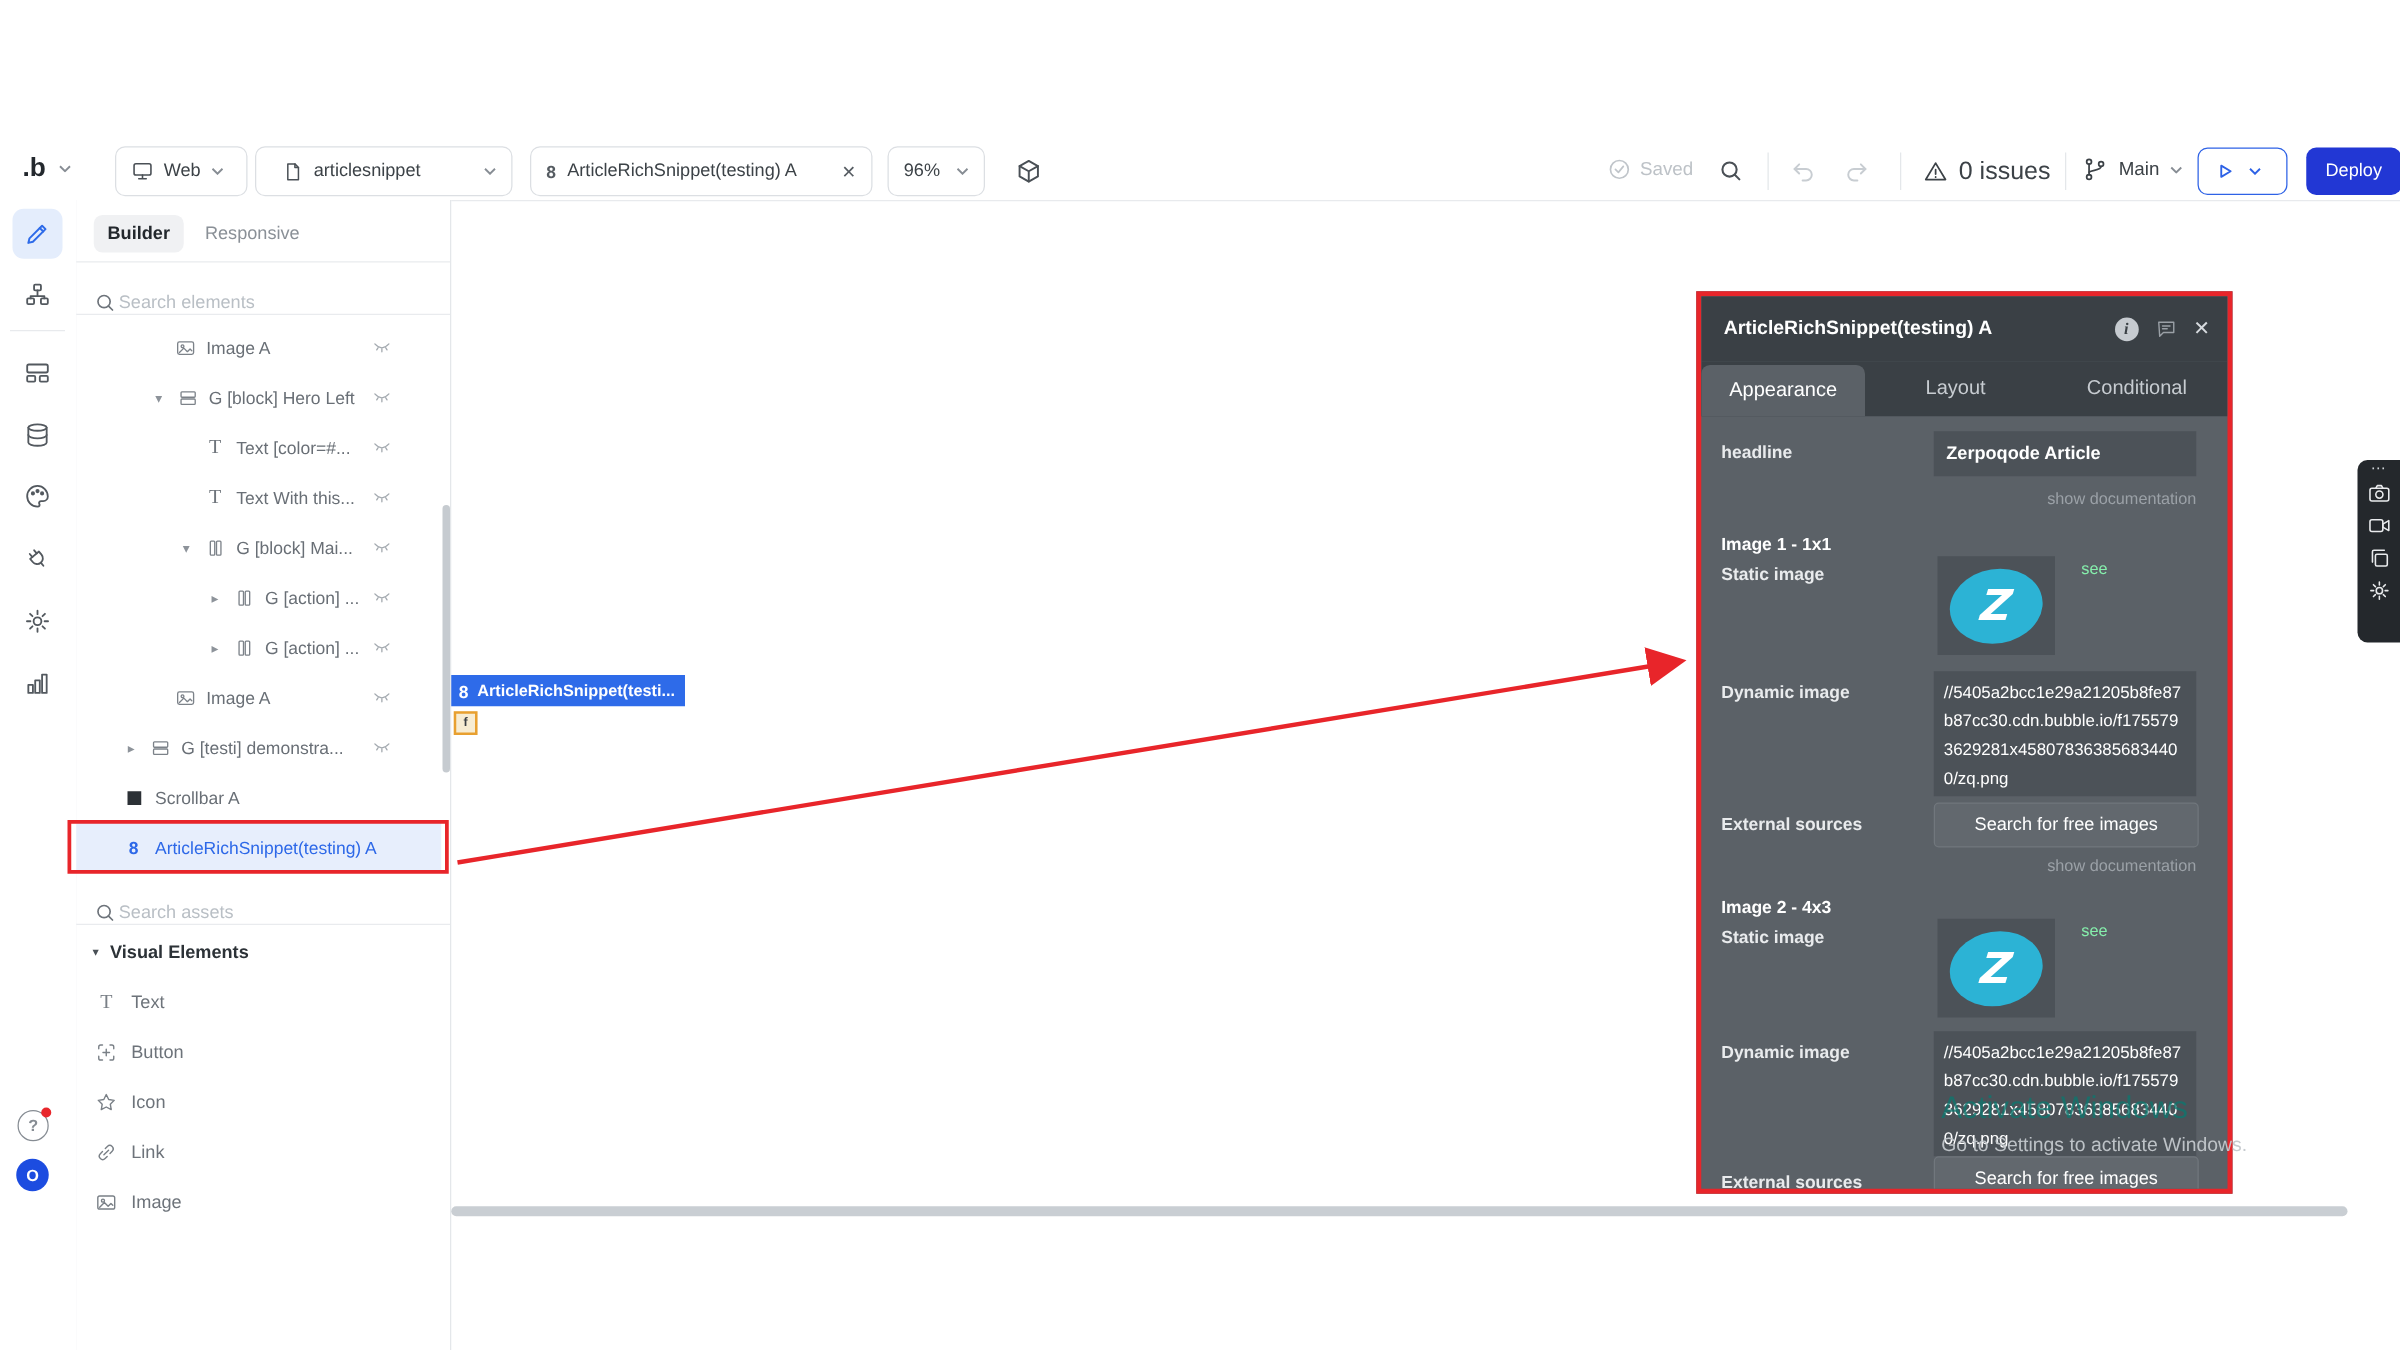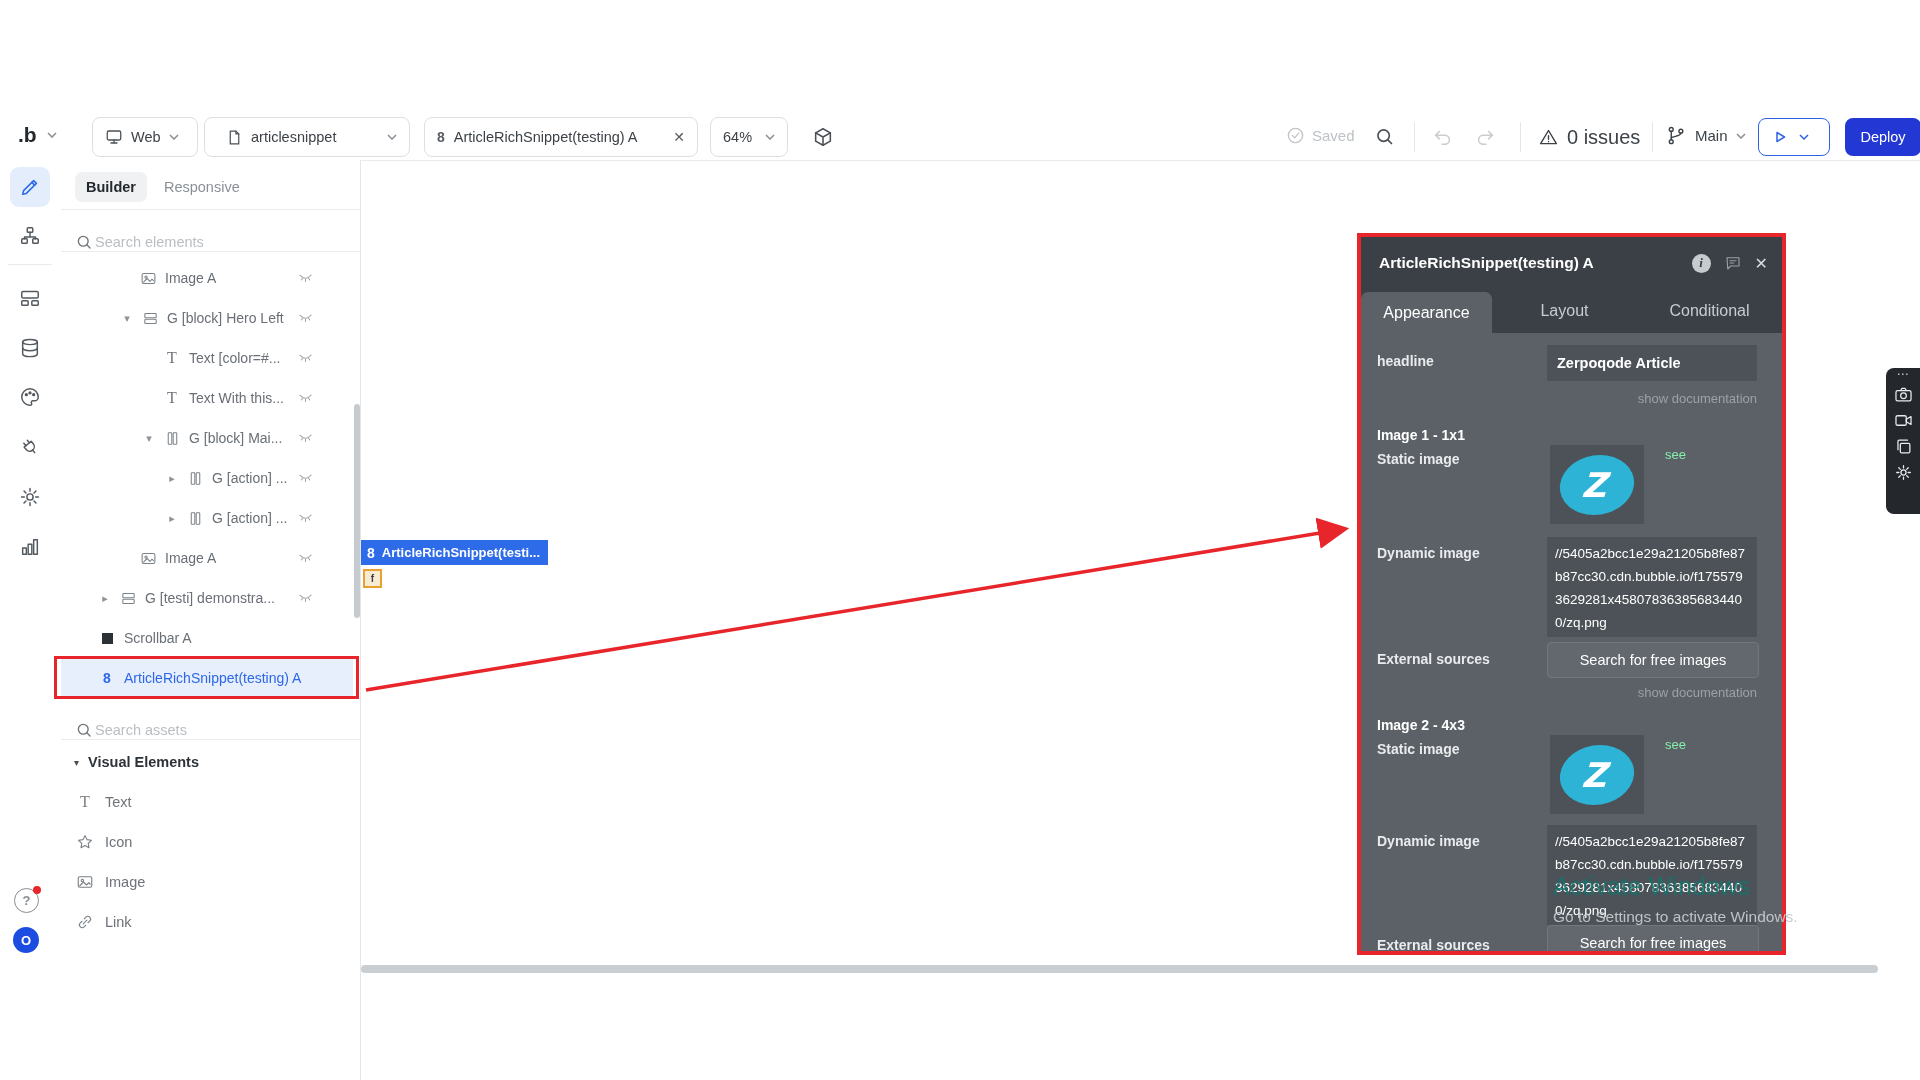--- a/index.html
+++ b/index.html
@@ -153,21 +153,21 @@
 
     <div class="tbtn" style="left:424px;width:274px;justify-content:space-between;">
       <span style="display:flex;align-items:center;gap:9px;">
         <span class="comp8">8</span>
         <span>ArticleRichSnippet(testing) A</span>
       </span>
       <span style="color:#565c62;font-size:14px;">✕</span>
     </div>
 
     <div class="tbtn" style="left:710px;width:78px;justify-content:space-between;">
-      <span>64%</span>
+      <span>96%</span>
       <svg class="chev" width="10" height="6" viewBox="0 0 10 6">
           <path d="M1 1l4 4 4-4" stroke="#878d94" fill="none" stroke-width="1.5"></path>
         </svg>
     </div>
 
     <svg class="ic abs" style="left:812px;top:12px;" width="22" height="22" viewBox="0 0 24 24">
         <path d="M12 3l8 4.5v9L12 21l-8-4.5v-9z"></path>
         <path d="M4 7.5l8 4.5 8-4.5M12 12v9"></path>
       </svg>
 
@@ -479,39 +479,46 @@
       <div class="sect-hd">
         <span style="font-size:10px;color:#4a5056;">▾</span>
         <span>Visual Elements</span>
       </div>
       <div class="velem">
         <span style="font-family:'Liberation Serif',serif;font-size:16px;color:#7a8087;width:18px;text-align:center;">T</span>
         <span>Text</span>
       </div>
       <div class="velem">
         <svg class="ic" style="stroke:#7a8087;stroke-width:1.5;" width="18" height="18" viewBox="0 0 24 24">
+            <path d="M4 8V6a2 2 0 0 1 2-2h2M16 4h2a2 2 0 0 1 2 2v2M20 16v2a2 2 0 0 1-2 2h-2M8 20H6a2 2 0 0 1-2-2v-2"></path>
+            <path d="M12 8.5v7M8.5 12h7"></path>
+          </svg>
+        <span>Button</span>
+      </div>
+      <div class="velem">
+        <svg class="ic" style="stroke:#7a8087;stroke-width:1.5;" width="18" height="18" viewBox="0 0 24 24">
             <path d="M12 3.5l2.6 5.3 5.9.9-4.2 4.1 1 5.8-5.3-2.8-5.3 2.8 1-5.8-4.2-4.1 5.9-.9z"></path>
           </svg>
         <span>Icon</span>
+      </div>
+      <div class="velem">
+        <svg class="ic" style="stroke:#7a8087;stroke-width:1.5;" width="18" height="18" viewBox="0 0 24 24">
+            <path d="M9.5 14.5l5-5"></path>
+            <path d="M8 11l-2.3 2.3a3.6 3.6 0 0 0 5.1 5.1L13 16.2"></path>
+            <path d="M16 13l2.3-2.3a3.6 3.6 0 0 0-5.1-5.1L11 7.8"></path>
+          </svg>
+        <span>Link</span>
       </div>
       <div class="velem">
         <svg class="ic" style="stroke:#7a8087;stroke-width:1.5;" width="18" height="18" viewBox="0 0 24 24">
             <rect x="3" y="5" width="18" height="14" rx="2"></rect>
             <circle cx="8.5" cy="10" r="1.6"></circle>
             <path d="M5 17l5-5 4 4 3-3 2 2"></path>
           </svg>
         <span>Image</span>
-      </div>
-      <div class="velem">
-        <svg class="ic" style="stroke:#7a8087;stroke-width:1.5;" width="18" height="18" viewBox="0 0 24 24">
-            <path d="M9.5 14.5l5-5"></path>
-            <path d="M8 11l-2.3 2.3a3.6 3.6 0 0 0 5.1 5.1L13 16.2"></path>
-            <path d="M16 13l2.3-2.3a3.6 3.6 0 0 0-5.1-5.1L11 7.8"></path>
-          </svg>
-        <span>Link</span>
       </div>
     </div>
   </div>
 
   <div class="redbox" style="left:54px;top:656px;width:305px;height:43px;"></div>
 
   <div id="cv-label">
     <span class="comp8" style="color:#fff;">8</span>
     <span>ArticleRichSnippet(testi...</span>
   </div>

